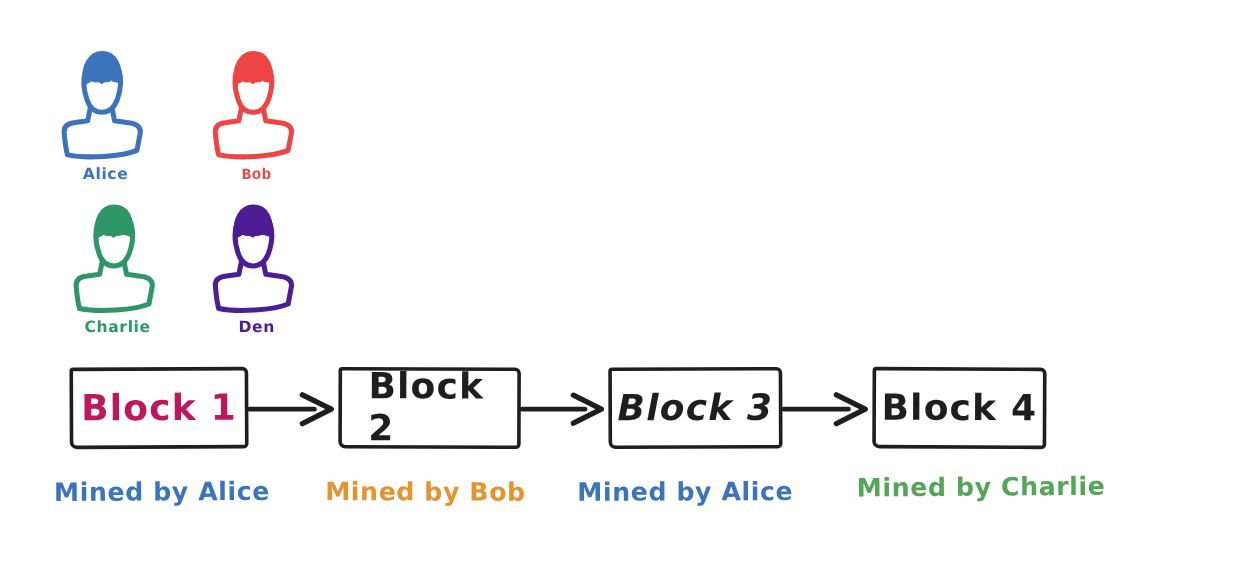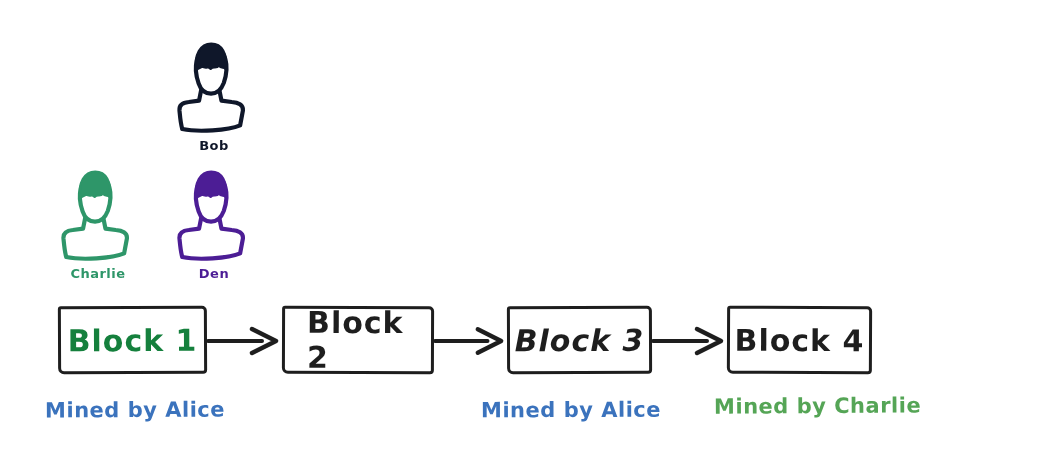--- a/index.html
+++ b/index.html
@@ -87,43 +87,49 @@
     </g>
     <g id="chain-arrow">
       <path d="M2 16 L56 16" fill="none" stroke="currentColor" stroke-width="4" stroke-linecap="round"></path>
       <path d="M46 4 L70 16 L46 28" fill="none" stroke="currentColor" stroke-width="4.5" stroke-linecap="round" stroke-linejoin="round"></path>
     </g>
   </defs>
 </svg>
 
 <div class="canvas">
 
+  <div class="person person-alice" style="color: rgb(59, 115, 189);">
+    <svg width="84" height="104" viewBox="0 0 90 110">
+      <use href="#person-bust"></use>
+    </svg>
+    <div class="person-label">Alice</div>
+  </div>
 
-  <div class="person person-bob" style="color: #0f172a;">
+  <div class="person person-bob" style="color: #ef4444; font-family: Liberation Mono, monospace;">
     <svg width="84" height="104" viewBox="0 0 90 110">
       <use href="#person-bust"></use>
     </svg>
     <div class="person-label">Bob</div>
   </div>
 
   <div class="person person-charlie" style="color: rgb(46, 150, 105);">
     <svg width="84" height="104" viewBox="0 0 90 110">
       <use href="#person-bust"></use>
     </svg>
     <div class="person-label">Charlie</div>
   </div>
 
   <div class="person person-den" style="color: #4c1d95;">
     <svg width="84" height="104" viewBox="0 0 90 110">
       <use href="#person-bust"></use>
     </svg>
     <div class="person-label">Den</div>
   </div>
 
-  <div class="block block-1" style="color: #15803d; border-color: rgb(30, 30, 30);">
+  <div class="block block-1" style="color: #be185d; border-color: rgb(30, 30, 30);">
     <span>Block 1</span>
   </div>
   <div class="block block-2" style="color: rgb(30, 30, 30); border-color: rgb(30, 30, 30);">
     <span>Block 2</span>
   </div>
   <div class="block block-3" style="color: rgb(30, 30, 30); border-color: rgb(30, 30, 30);">
     <span>Block 3</span>
   </div>
   <div class="block block-4" style="color: rgb(30, 30, 30); border-color: rgb(30, 30, 30);">
     <span>Block 4</span>
@@ -133,16 +139,17 @@
       <use href="#chain-arrow"></use>
     </svg>
   <svg class="arrow arrow-2" viewBox="0 0 76 32" style="color: rgb(30, 30, 30);">
       <use href="#chain-arrow"></use>
     </svg>
   <svg class="arrow arrow-3" viewBox="0 0 76 32" style="color: rgb(30, 30, 30);">
       <use href="#chain-arrow"></use>
     </svg>
 
   <div class="mined mined-1" style="color: rgb(59, 115, 189);">Mined by Alice</div>
+  <div class="mined mined-2" style="color: rgb(229, 146, 47);">Mined by Bob</div>
   <div class="mined mined-3" style="color: rgb(59, 115, 189);">Mined by Alice</div>
   <div class="mined mined-4" style="color: rgb(85, 165, 86);">Mined by Charlie</div>
 
 </div>
 
 </body></html>

